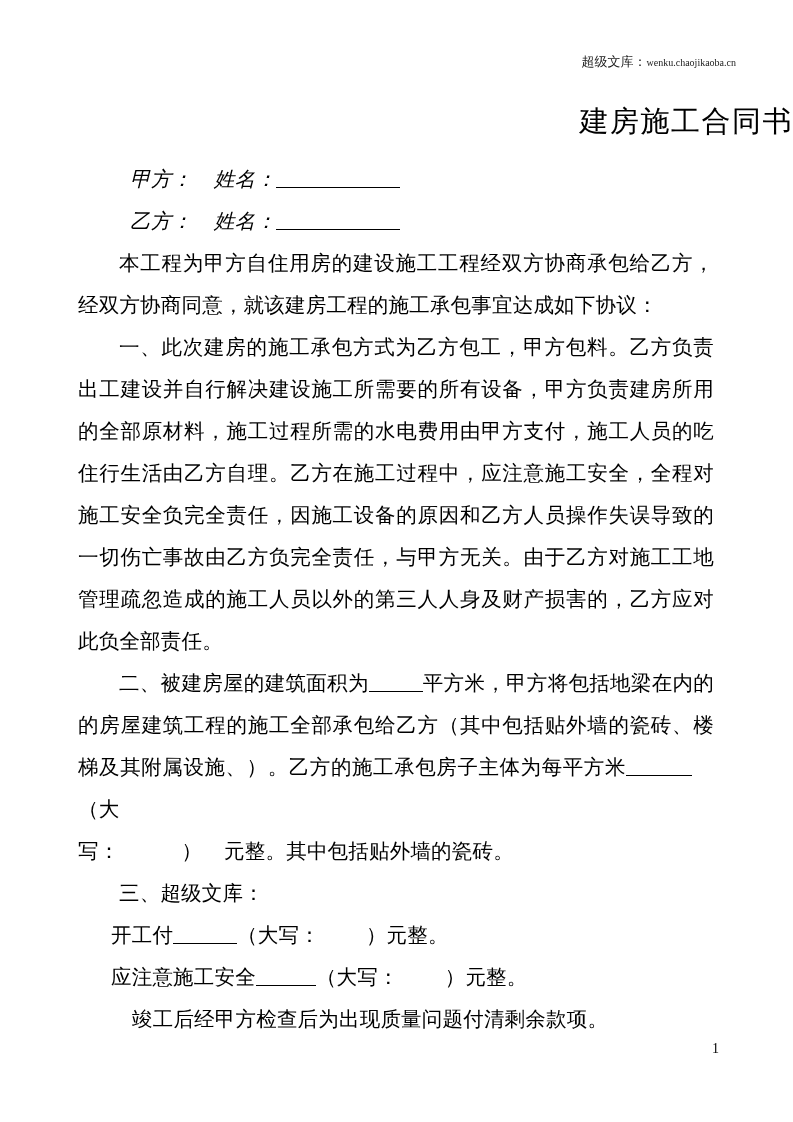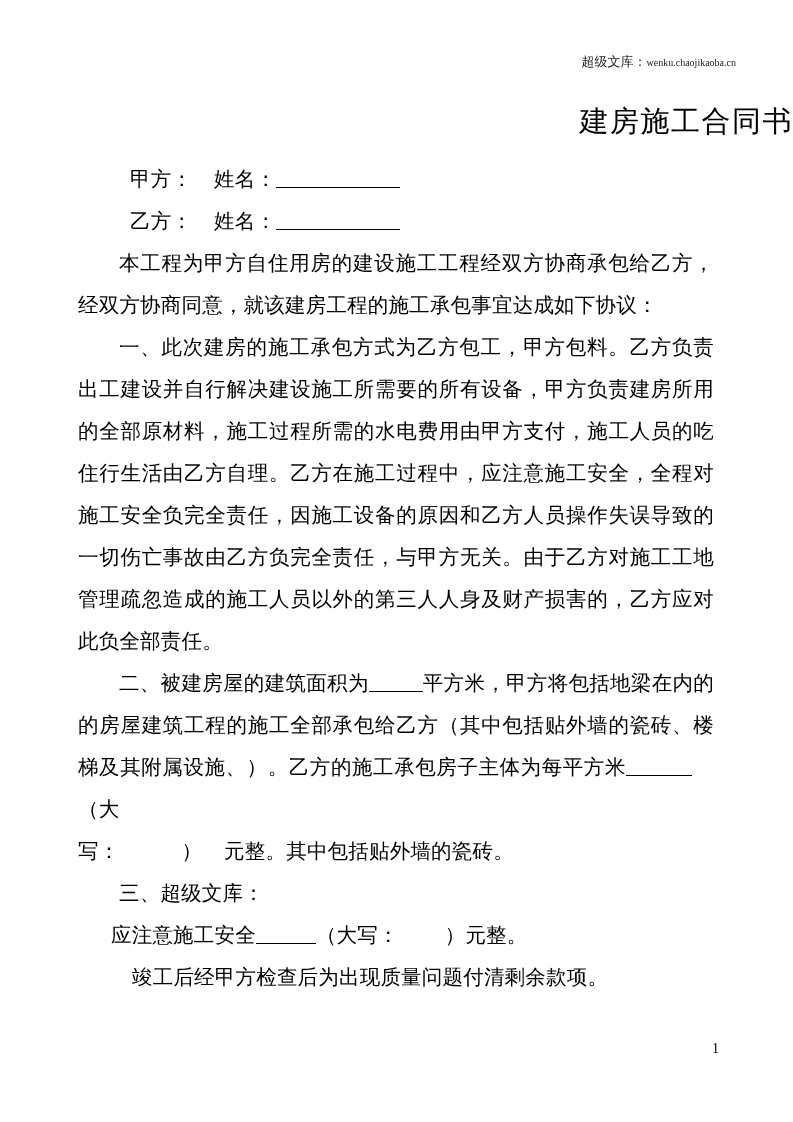--- a/index.html
+++ b/index.html
@@ -64,21 +64,21 @@
     line-height: 42px;
     text-align: justify;
     text-justify: inter-ideograph;
     margin: 0;
     letter-spacing: 0.2px;
     white-space: normal;
   }
   .para.nowrap { white-space: nowrap; }
   .indent2 { text-indent: 41px; }
   .indent1 { text-indent: 21px; }
-  .indent-party { padding-left: 52px; }
+  .indent-party { padding-left: 52px; font-style: italic; }
   .indent-sub { padding-left: 33px; }
 
   
   .blank {
     display: inline-block;
     border-bottom: 1.6px solid #000;
     vertical-align: -2px;
     height: 19px;
   }
   .blank.w-name { width: 124px; }
@@ -122,20 +122,21 @@
     <p class="para indent2">本工程为甲方自住用房的建设施工工程经双方协商承包给乙方，经双方协商同意，就该建房工程的施工承包事宜达成如下协议：</p>
 
     <p class="para indent2">一、此次建房的施工承包方式为乙方包工，甲方包料。乙方负责出工建设并自行解决建设施工所需要的所有设备，甲方负责建房所用的全部原材料，施工过程所需的水电费用由甲方支付，施工人员的吃住行生活由乙方自理。乙方在施工过程中，应注意施工安全，全程对施工安全负完全责任，因施工设备的原因和乙方人员操作失误导致的一切伤亡事故由乙方负完全责任，与甲方无关。由于乙方对施工工地管理疏忽造成的施工人员以外的第三人人身及财产损害的，乙方应对此负全部责任。</p>
 
     <p class="para indent2"><span>二、被建房屋的建筑面积为</span><span class="blank w-area"></span><span>平方米，甲方将包括地梁在内的的房屋建筑工程的施工全部承包给乙方（其中包括贴外墙的瓷砖、楼梯及其附属设施、）。乙方的施工承包房子主体为每平方米</span><span class="blank w-price"></span><span class="gap-sm"></span><span>（大</span></p>
 
     <p class="para nowrap"><span>写：</span><span class="gap-lg"></span><span>）</span><span class="gap-sm"></span><span>元整。其中包括贴外墙的瓷砖。</span></p>
 
     <p class="para indent2">三、超级文库：</p>
 
+    <p class="para indent-sub nowrap"><span>开工付</span><span class="blank w-pay1"></span><span>（大写：</span><span class="gap-md"></span><span>）元整。</span></p>
 
     <p class="para indent-sub nowrap"><span>应注意施工安全</span><span class="blank w-pay2"></span><span>（大写：</span><span class="gap-md"></span><span>）元整。</span></p>
 
     <p class="para indent1 indent-sub">竣工后经甲方检查后为出现质量问题付清剩余款项。</p>
 
 
   </div>
 
   <div class="page-number">1</div>
 

